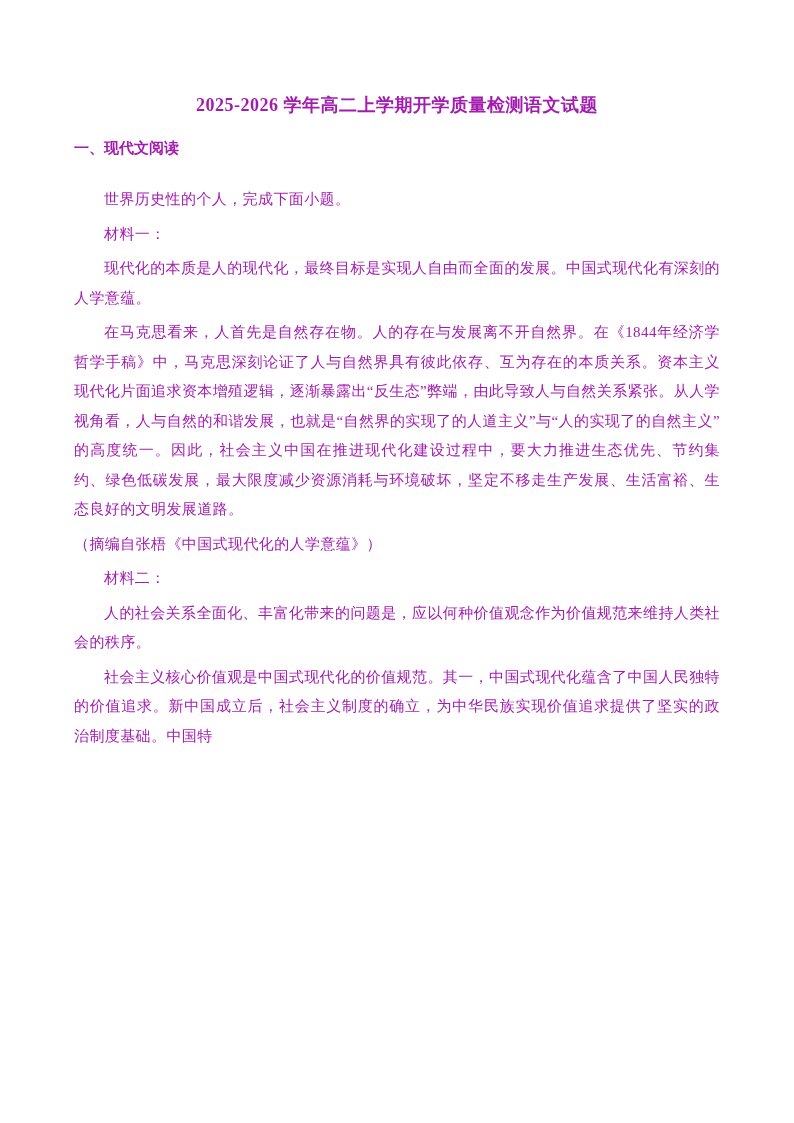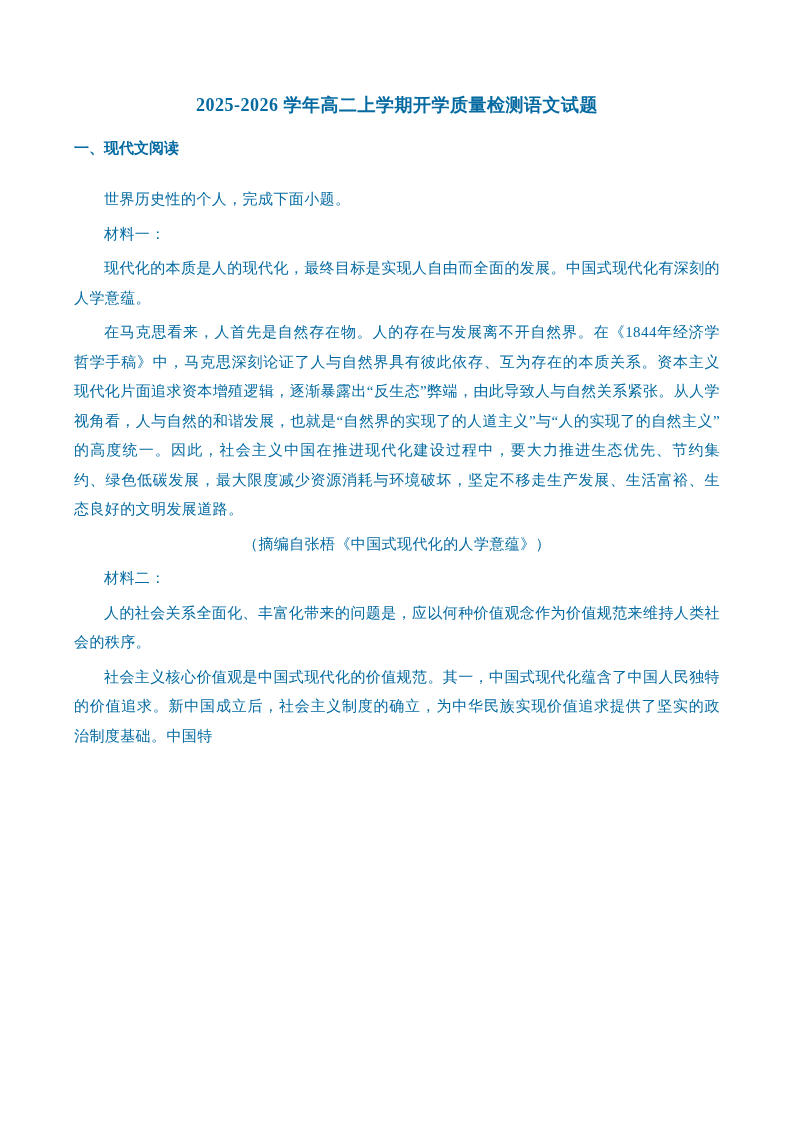--- a/index.html
+++ b/index.html
@@ -10,21 +10,21 @@
   }
   .page {
     position: relative;
     width: 794px;
     height: 1123px;
     margin: 0 auto;
     box-sizing: border-box;
     background: #ffffff;
     padding: 92px 74px 40px 74px;
     font-family: "Liberation Serif", "DejaVu Serif", serif;
-    color: #0369a1;
+    color: #a21caf;
     overflow: hidden;
   }
   .doc-title {
     font-size: 18px;
     font-weight: bold;
     text-align: center;
     margin: 0 0 16px 0;
     line-height: 26px;
     letter-spacing: 0.5px;
   }
@@ -42,21 +42,21 @@
     text-align: justify;
     text-align-last: left;
     text-indent: 2em;
     letter-spacing: 0.4px;
     word-break: break-all;
   }
   p.attribution {
     font-size: 15px;
     line-height: 29.5px;
     margin: 0 0 5px 0;
-    text-align: center;
+    text-align: left;
     text-indent: 0;
     letter-spacing: 0.4px;
   }
 </style>
 </head>
 <body>
 
 <div class="page">
 
   <h1 class="doc-title">2025-2026 学年高二上学期开学质量检测语文试题</h1>

